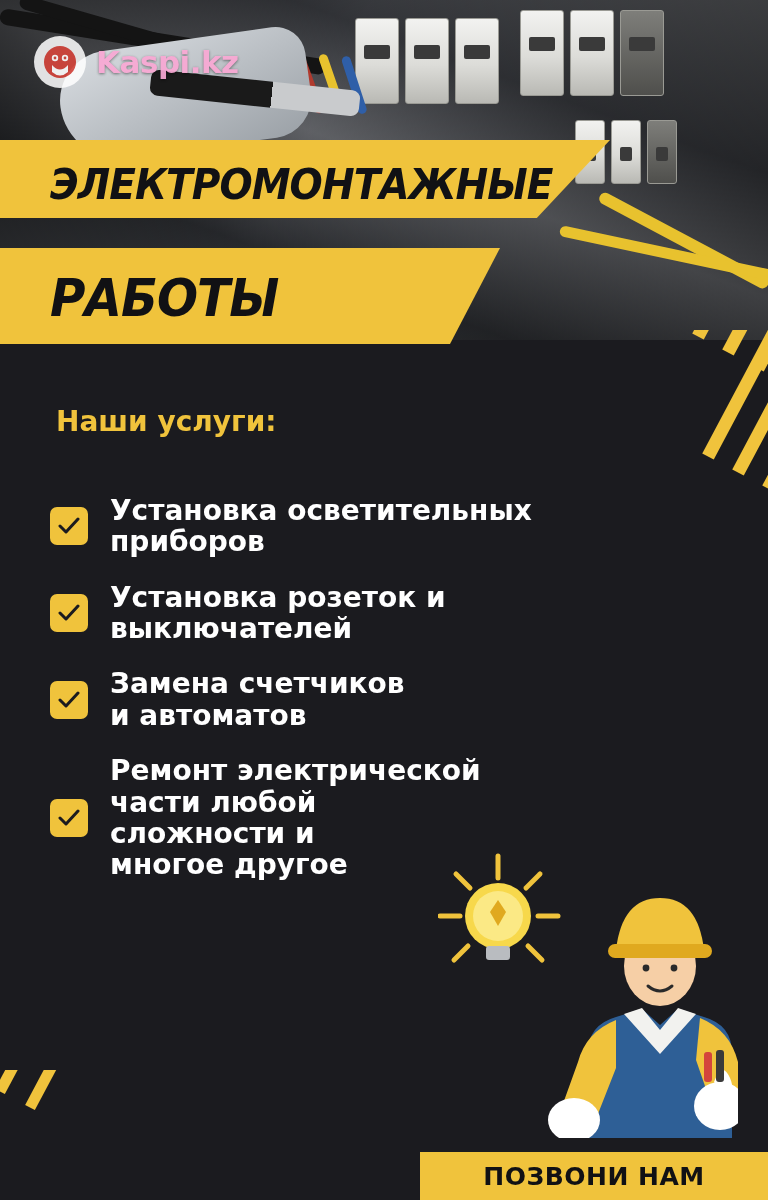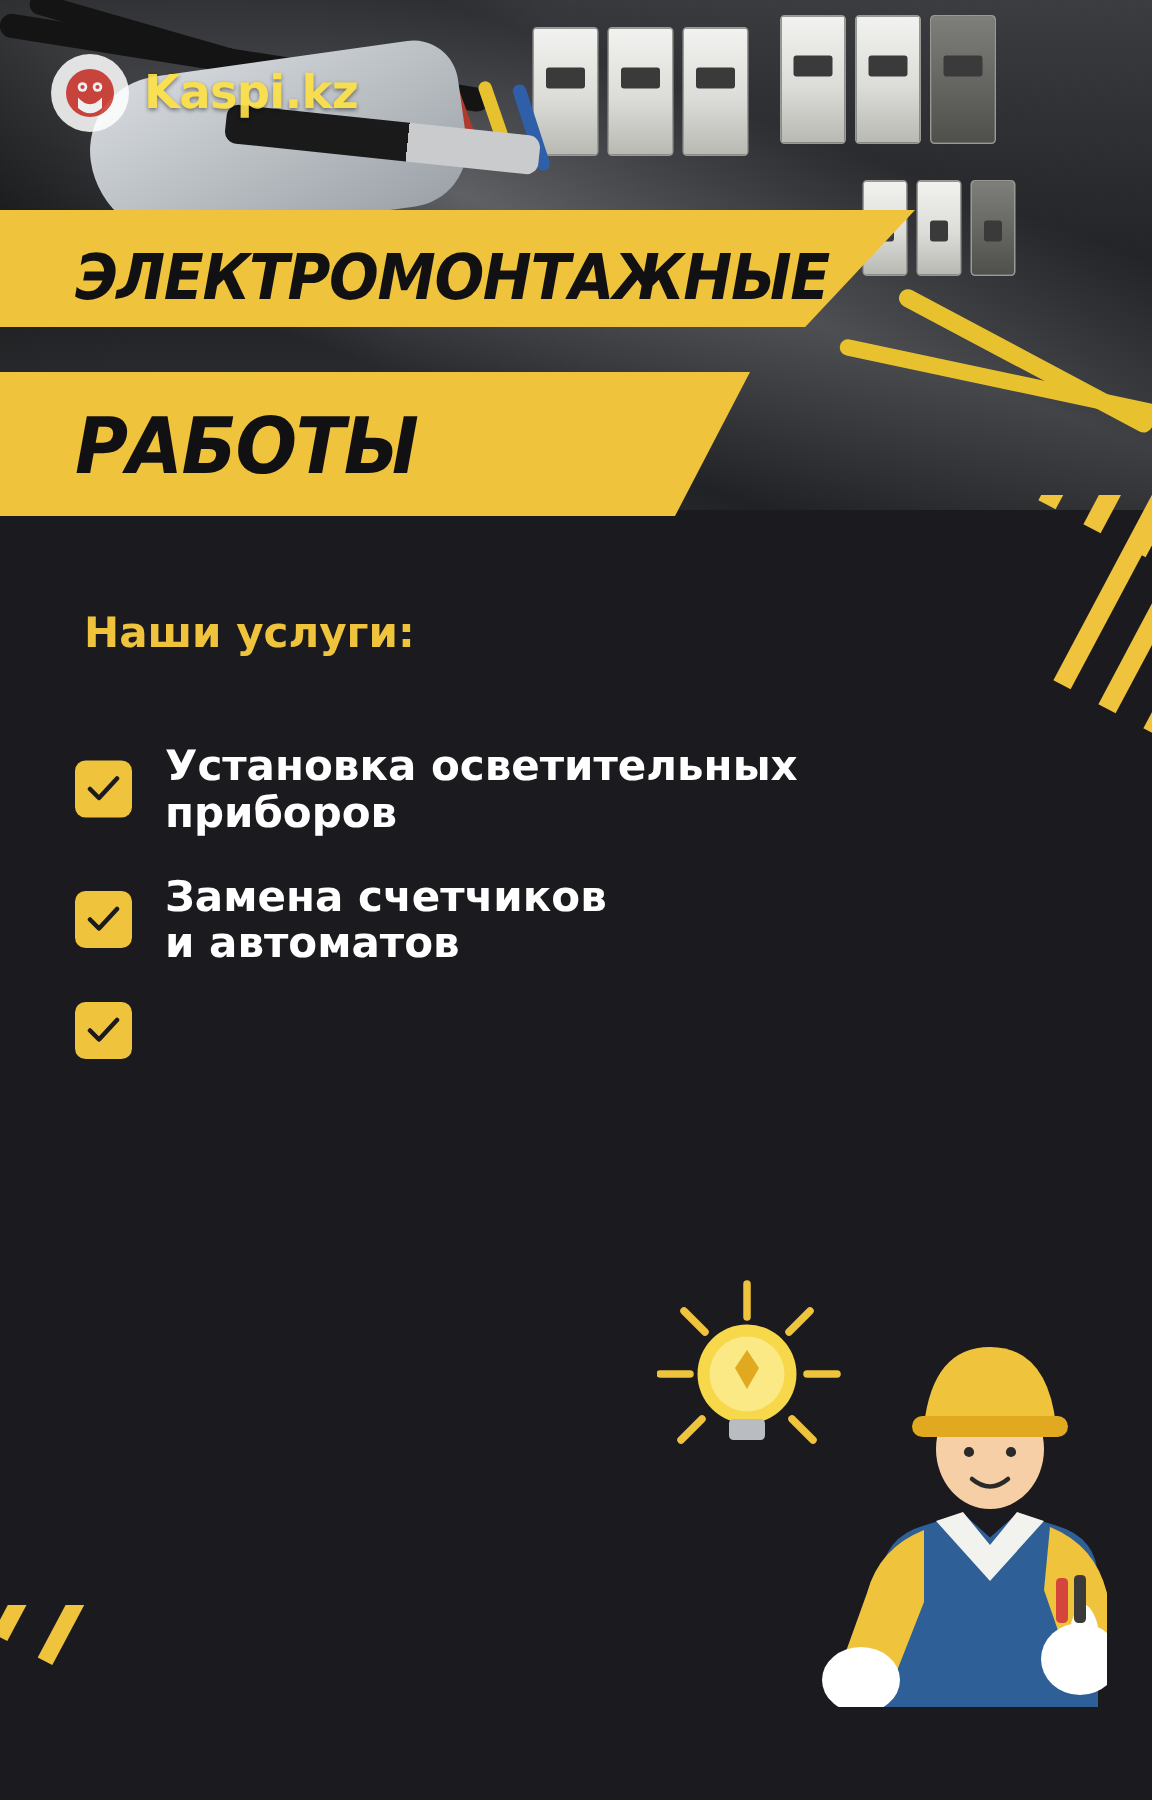--- a/index.html
+++ b/index.html
@@ -93,21 +93,21 @@
     opacity: 0.92;
   }
   .wm-badge {
     width: 52px; height: 52px;
     border-radius: 50%;
     background: rgba(255,255,255,0.93);
     display: flex; align-items: center; justify-content: center;
   }
   .wm-badge svg { display: block; }
   .wm-text {
-    color: #fde047;
+    color: #f9a8d4;
     font-size: 31px;
     font-weight: bold;
     letter-spacing: -0.5px;
     text-shadow: 0 1px 3px rgba(0,0,0,0.5);
   }
 
   
   .band {
     position: absolute;
     background: #f0c33c;
@@ -316,37 +316,50 @@
     <div class="service">
       <div class="check">
         <svg width="22" height="18" viewBox="0 0 22 18">
             <path d="M2 9 L8 15 L20 2" stroke="#1b1b1f" stroke-width="3" fill="none" stroke-linecap="round" stroke-linejoin="round"></path>
           </svg>
       </div>
       <div class="service-label">Установка осветительных
 приборов</div>
     </div>
 
+    <div class="service">
+      <div class="check">
+        <svg width="22" height="18" viewBox="0 0 22 18">
+            <path d="M2 9 L8 15 L20 2" stroke="#1b1b1f" stroke-width="3" fill="none" stroke-linecap="round" stroke-linejoin="round"></path>
+          </svg>
+      </div>
+      <div class="service-label">Установка розеток и
+выключателей</div>
+    </div>
 
     <div class="service">
       <div class="check">
         <svg width="22" height="18" viewBox="0 0 22 18">
             <path d="M2 9 L8 15 L20 2" stroke="#1b1b1f" stroke-width="3" fill="none" stroke-linecap="round" stroke-linejoin="round"></path>
           </svg>
       </div>
       <div class="service-label">Замена счетчиков
 и автоматов</div>
     </div>
 
     <div class="service">
       <div class="check">
         <svg width="22" height="18" viewBox="0 0 22 18">
             <path d="M2 9 L8 15 L20 2" stroke="#1b1b1f" stroke-width="3" fill="none" stroke-linecap="round" stroke-linejoin="round"></path>
           </svg>
       </div>
+      <div class="service-label">Ремонт электрической
+части любой
+сложности и
+многое другое</div>
     </div>
 
   </div>
 
   <div class="worker">
     <svg width="300" height="300" viewBox="0 0 300 300">
 
       <g stroke="#f0c33c" stroke-width="5" stroke-linecap="round">
         <line x1="60" y1="40" x2="60" y2="18"></line>
         <line x1="22" y1="78" x2="2" y2="78"></line>
@@ -381,14 +394,17 @@
       <ellipse cx="136" cy="282" rx="26" ry="22" fill="#ffffff"></ellipse>
       <ellipse cx="282" cy="268" rx="26" ry="24" fill="#ffffff"></ellipse>
       <path d="M276 244 q8 -22 16 -4 q6 14 -4 20 z" fill="#ffffff"></path>
 
       <rect x="266" y="214" width="8" height="30" rx="3" fill="#d4453c"></rect>
       <rect x="278" y="212" width="8" height="32" rx="3" fill="#3a3a3a"></rect>
     </svg>
   </div>
 
   <div class="bottom-strip"></div>
+  <div class="callbar">
+    <span>ПОЗВОНИ НАМ</span>
+  </div>
 
 </div>
 
 </body></html>

